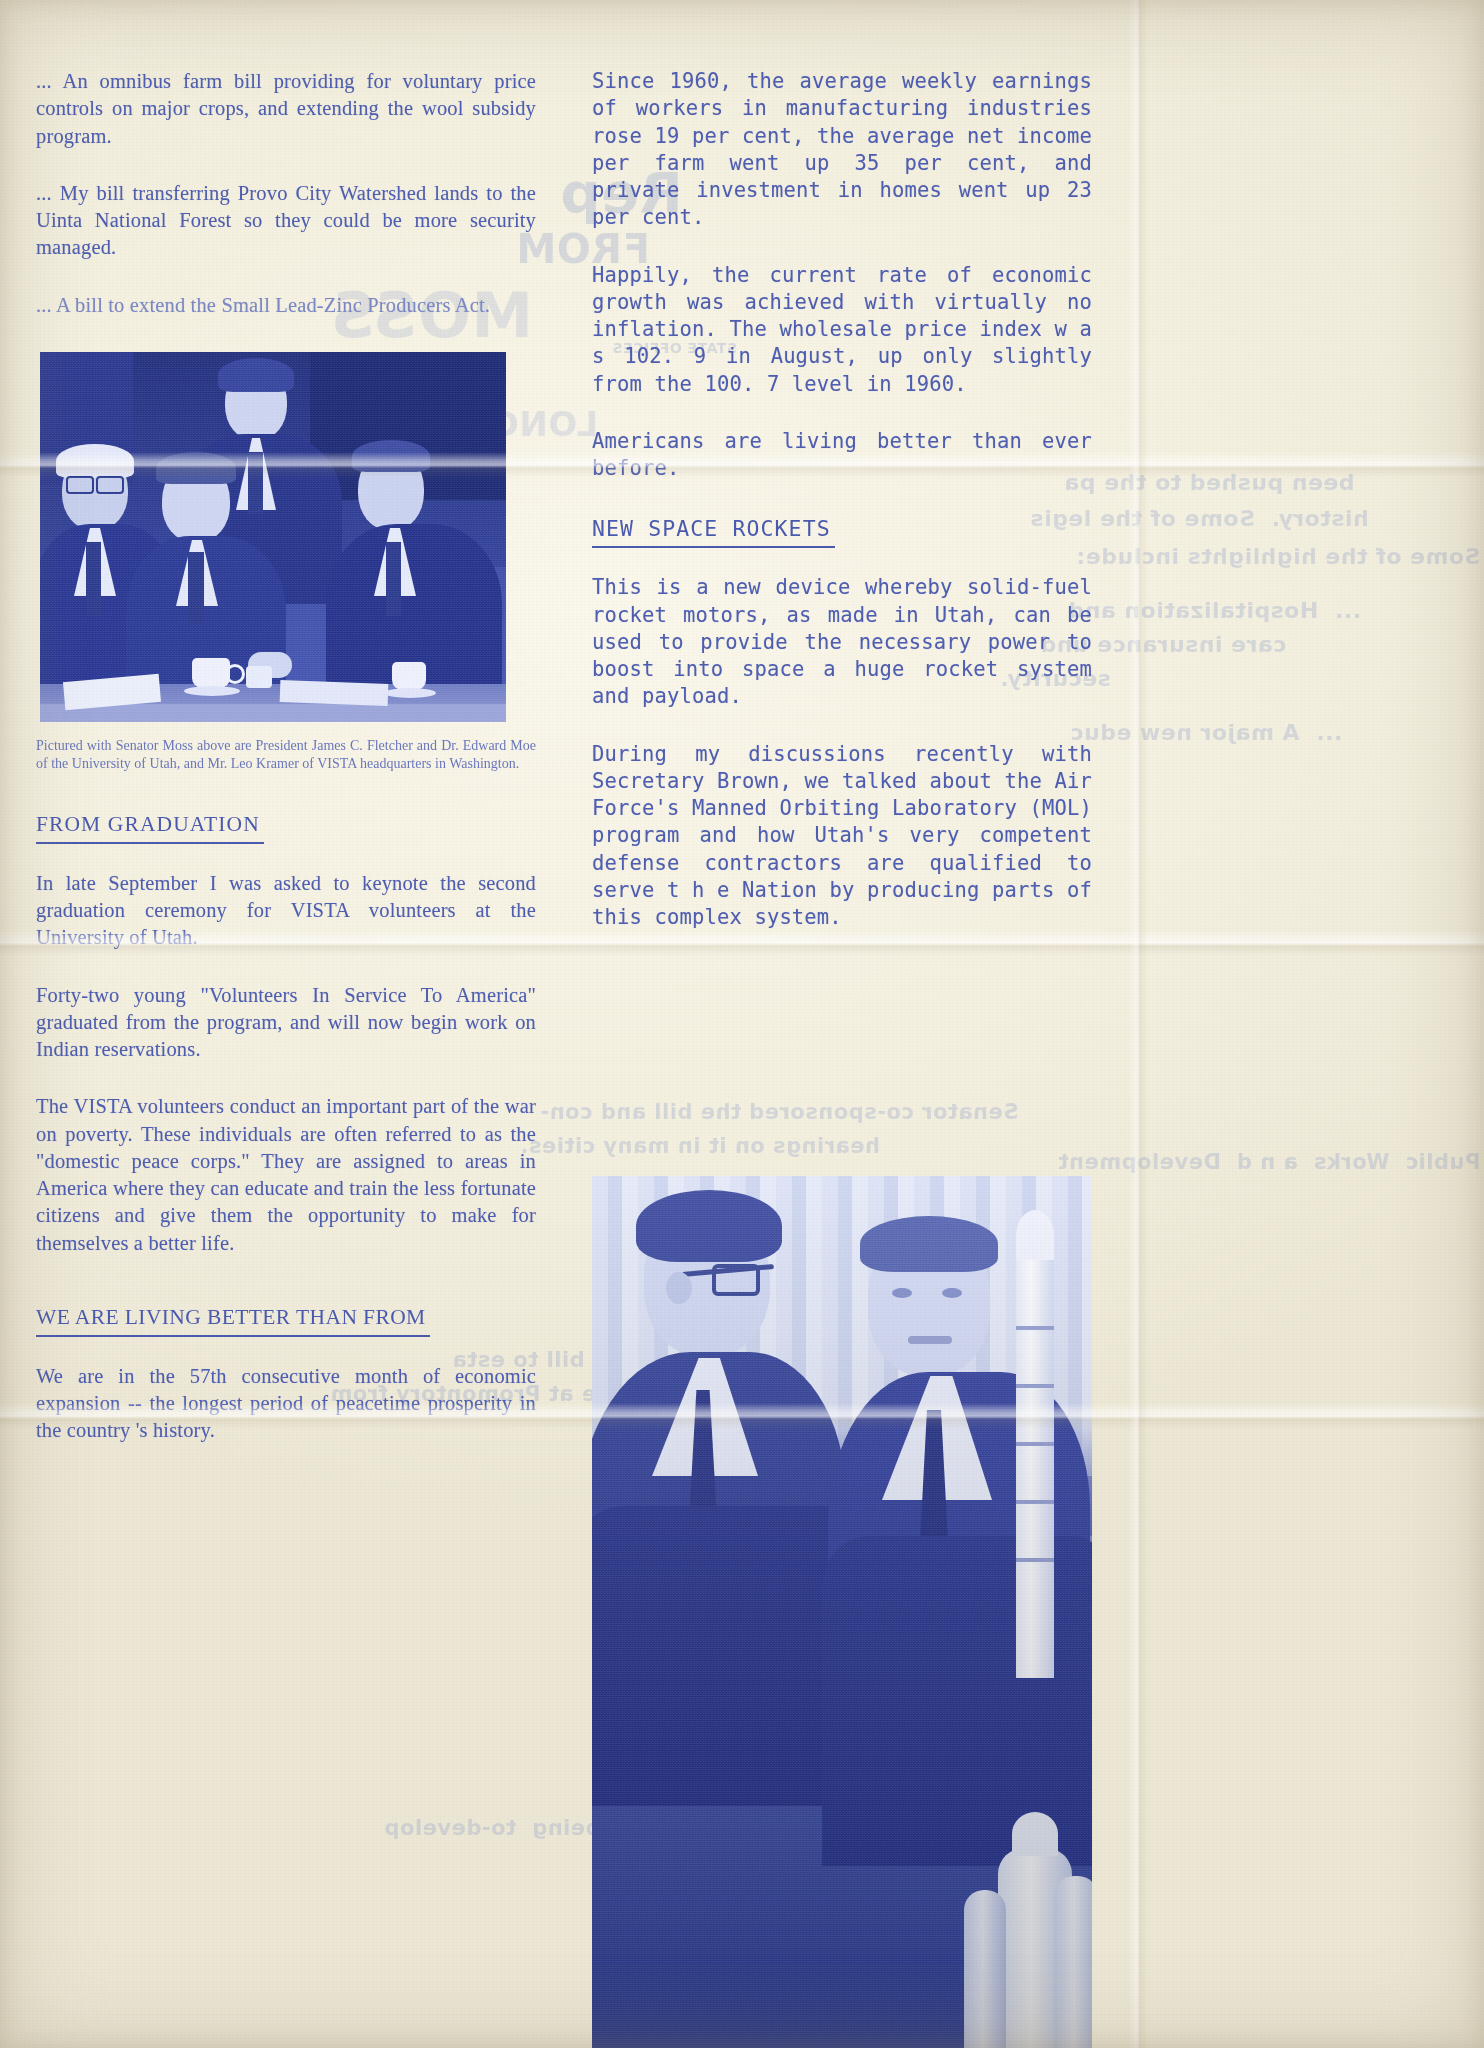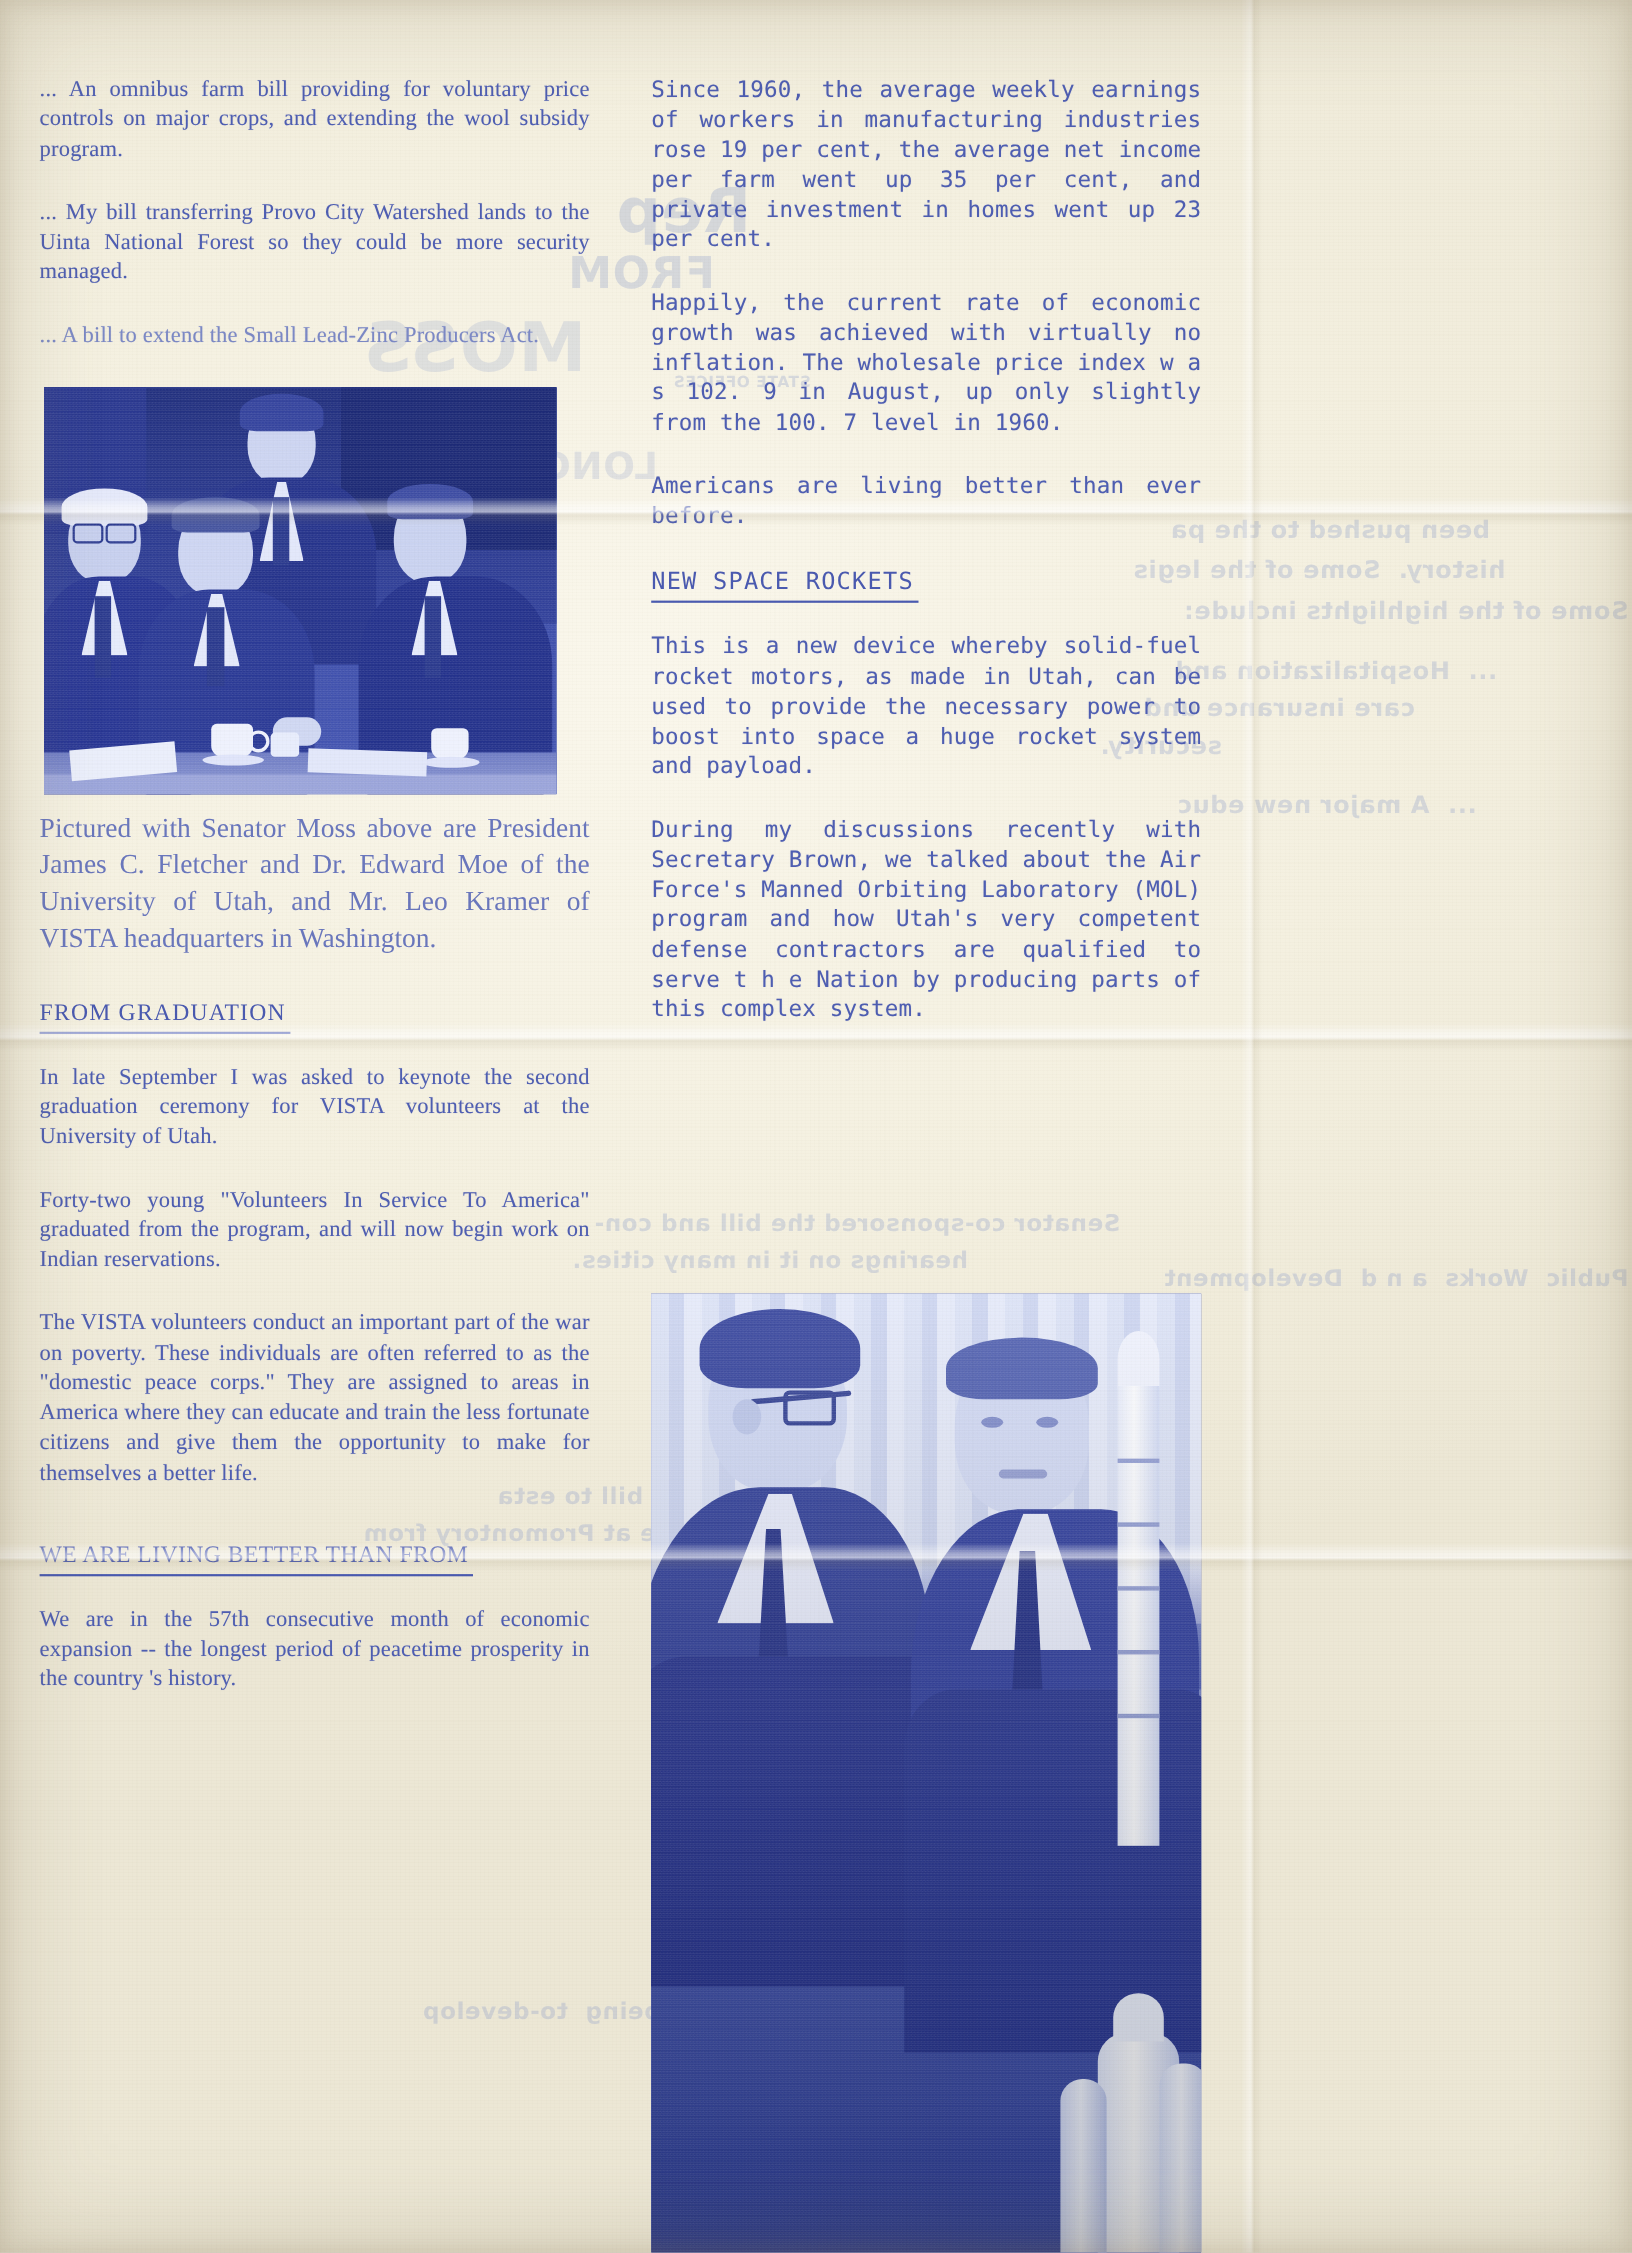--- a/index.html
+++ b/index.html
@@ -94,21 +94,21 @@
     line-height: 1.33;
     text-align: justify;
     text-align-last: left;
     letter-spacing: .15px;
     color: #4e5eb2;
     text-shadow: 0 0 1px rgba(78,94,178,0.25);
   }
   p.body.faded { color: #7c89c6; }
   p.caption {
     margin: 0 0 34px 0;
-    font-size: 25px;
+    font-size: 14px;
     line-height: 1.33;
     text-align: justify;
     text-align-last: left;
     color: #6a77bd;
   }
   h2.section {
     margin: 4px 0 26px 0;
     font-size: 21.5px;
     font-weight: normal;
     letter-spacing: 1.1px;

